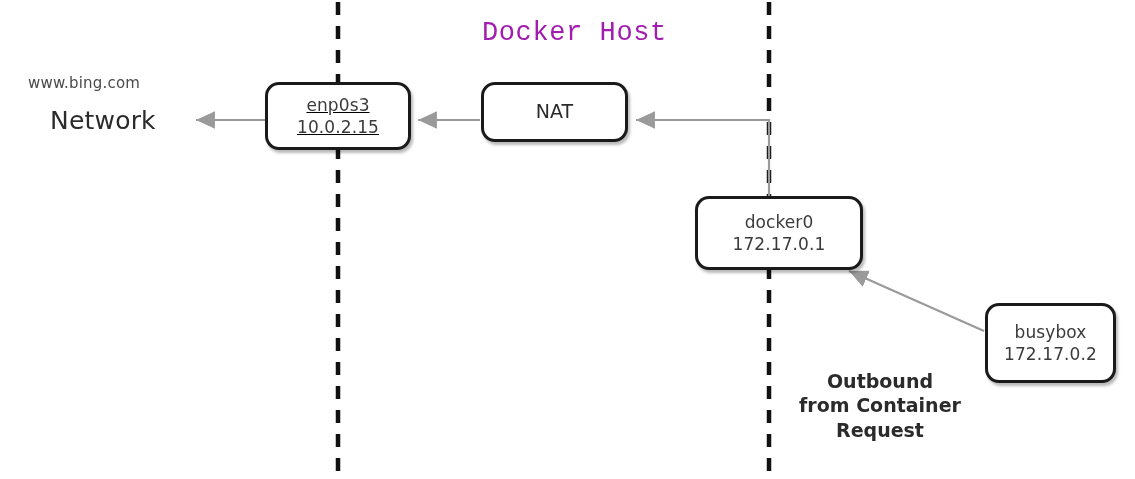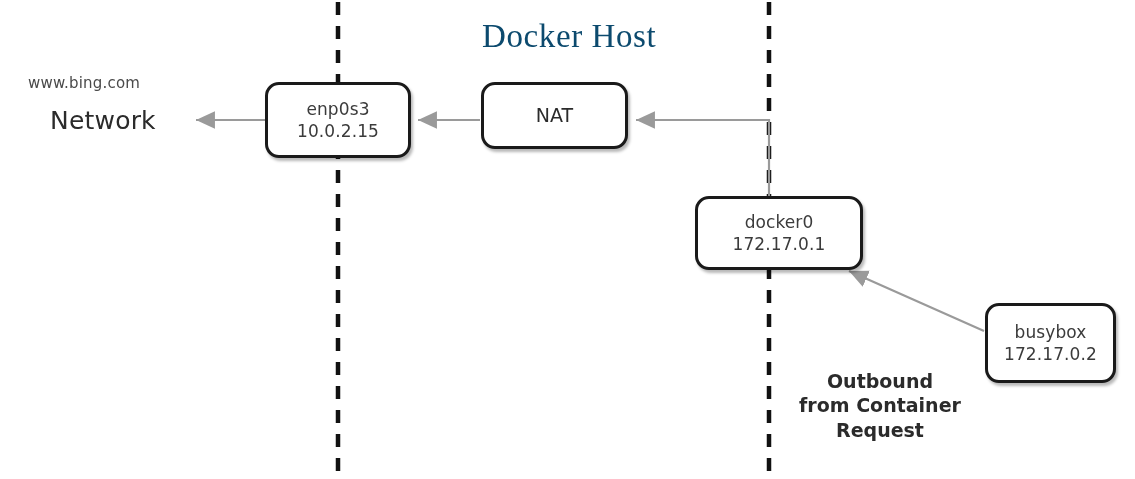--- a/index.html
+++ b/index.html
@@ -42,24 +42,24 @@
     line-height: 1.32;
     white-space: nowrap;
     letter-spacing: 0.1px;
   }
   .node-line.single {
     font-size: 19px;
     color: #2b2b2b;
   }
   .zone-title {
     position: absolute;
-    font-family: Liberation Serif, serif;
+    font-family: Liberation Mono, monospace;
     font-weight: 300;
-    font-size: 33px;
-    color: #0c4a6e;
+    font-size: 27px;
+    color: #a21caf;
     letter-spacing: 0.6px;
     white-space: nowrap;
     z-index: 4;
   }
   .plain-label {
     position: absolute;
     font-family: "DejaVu Sans", sans-serif;
     color: #3a3a3a;
     white-space: nowrap;
     z-index: 4;
@@ -113,26 +113,26 @@
   <div class="plain-label" id="label-url" style="left:28px; top:32px;margin-top:42px;">www.bing.com</div>
 
   <div class="plain-label" id="label-network" style="left:50px; top:106px;">Network</div>
 
   <div class="plain-label" id="label-outbound" style="left:770px; top:369px;">
     <span>Outbound</span>
     <span>from Container</span>
     <span>Request</span>
   </div>
 
-  <div class="node-box" style="left:265px; top:82px; width:146px; height:76px;">
+  <div class="node-box" style="left:265px; top:82px; width:146px; height:68px;text-decoration:underline;">
     <div class="node-line">enp0s3</div>
     <div class="node-line">10.0.2.15</div>
   </div>
 
-  <div class="node-box" style="left:481px; top:82px; width:147px; height:67px;">
+  <div class="node-box" style="left:481px; top:82px; width:147px; height:60px;">
     <div class="node-line single">NAT</div>
   </div>
 
   <div class="node-box" style="left:695px; top:196px; width:168px; height:74px;">
     <div class="node-line">docker0</div>
     <div class="node-line">172.17.0.1</div>
   </div>
 
   <div class="node-box" style="left:985px; top:303px; width:131px; height:80px;">
     <div class="node-line">busybox</div>

